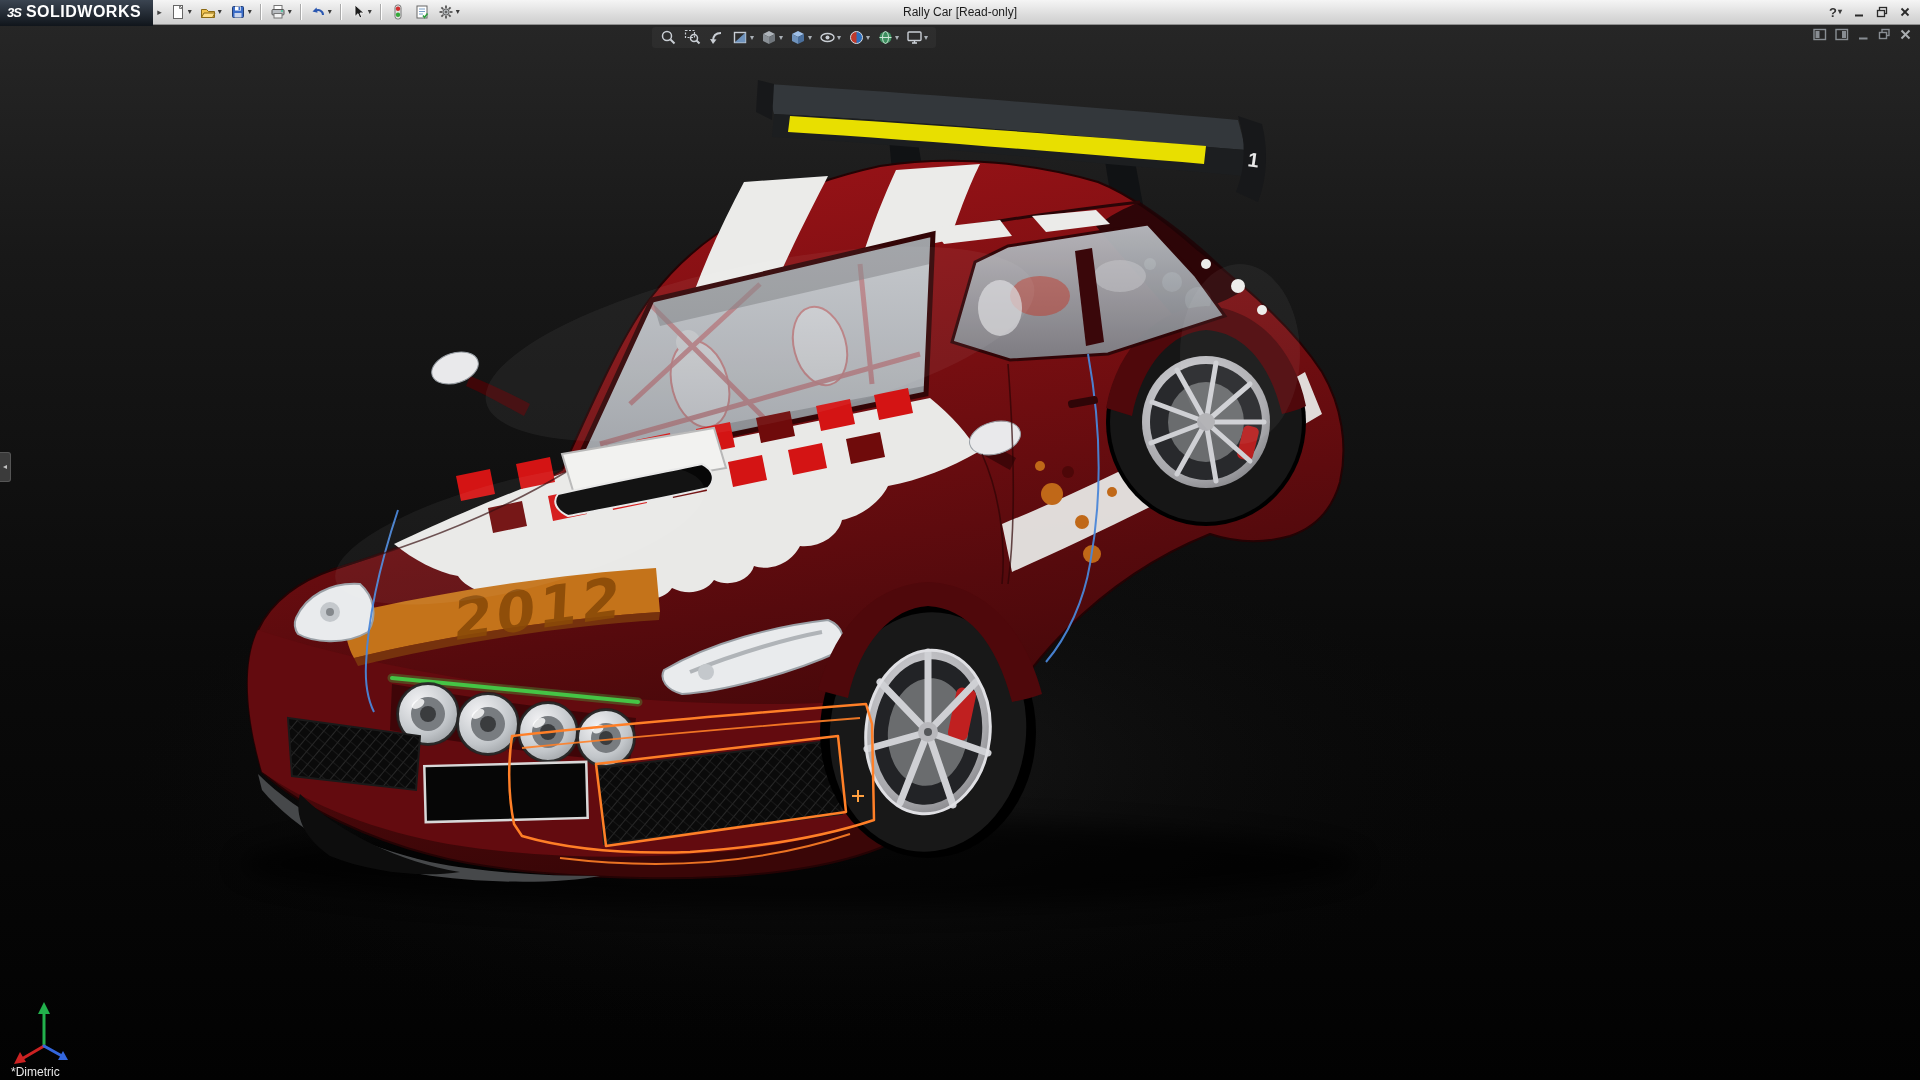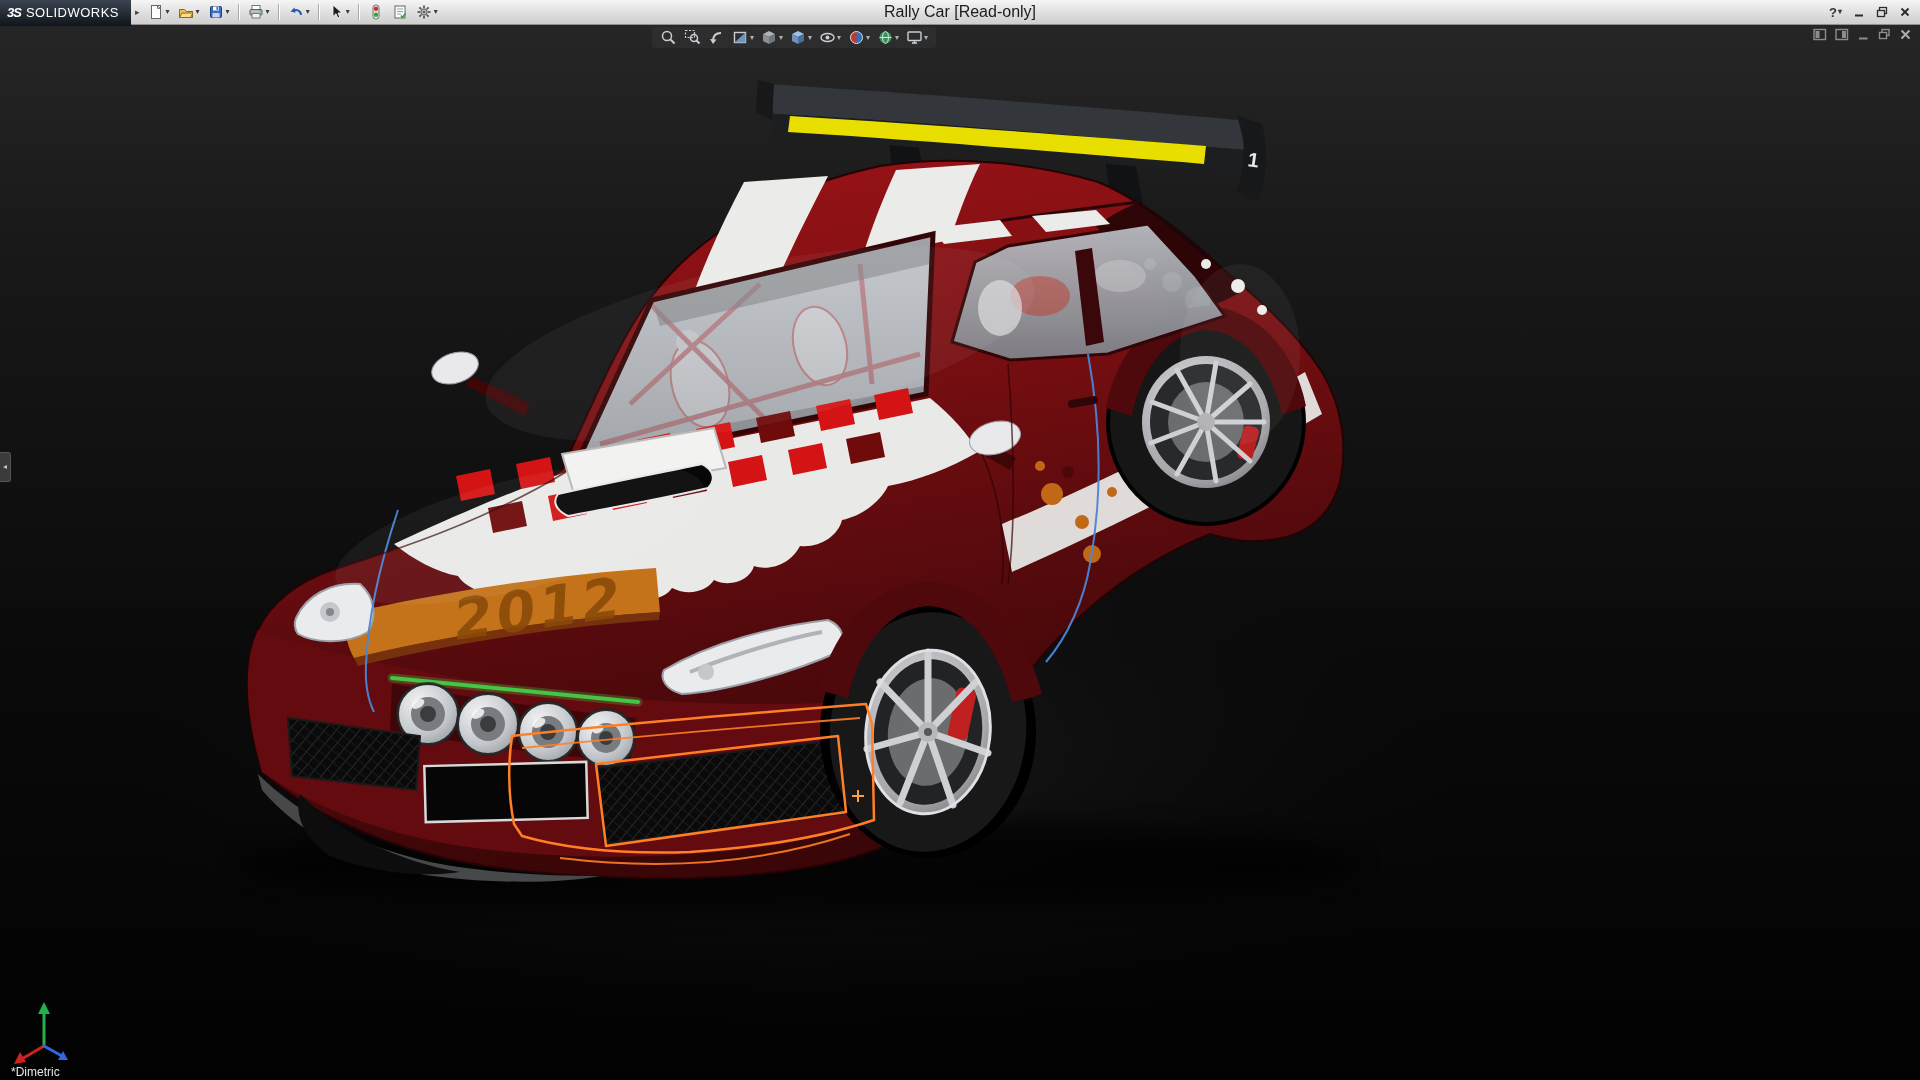--- a/index.html
+++ b/index.html
@@ -2,26 +2,26 @@
 <html><head>
 <meta charset="utf-8">
 <style>
   html,body{margin:0;padding:0;background:#000;}
   .app{position:relative;width:1920px;height:1080px;overflow:hidden;font-family:"Liberation Sans",sans-serif;background:#000;}
 
   
   .titlebar{position:absolute;top:0;left:0;right:0;height:24px;background:linear-gradient(180deg,#f5f5f5,#d9d9d9 70%,#cfcfcf);border-bottom:1px solid #8f8f8f;display:flex;align-items:center;z-index:30;}
   .logo{height:27px;display:flex;align-items:center;gap:5px;padding:0 12px 0 7px;background:linear-gradient(180deg,#3c4653,#10151b);color:#fff;}
   .logo .prefix{font-weight:bold;font-style:italic;font-size:13px;letter-spacing:-1px;}
-  .logo .brand{font-weight:normal;font-size:13px;letter-spacing:0.5px;}
+  .logo .brand{font-weight:bold;font-size:16px;letter-spacing:0.5px;}
   .expand{font-size:9px;color:#444;padding:0 4px;}
   .tb-btn{height:20px;display:flex;align-items:center;gap:2px;padding:0 3px;border:1px solid transparent;border-radius:2px;}
   .caret{font-size:8px;color:#3a3a3a;line-height:1;}
   .tb-sep{width:1px;height:16px;background:#aaa;border-right:1px solid #fff;margin:0 4px;}
-  .tb-title{position:absolute;left:0;right:0;top:0;height:24px;line-height:24px;text-align:center;font-size:16px;color:#1b1b1b;pointer-events:none;}
+  .tb-title{position:absolute;left:0;right:0;top:0;height:24px;line-height:24px;text-align:center;font-size:12px;color:#1b1b1b;pointer-events:none;}
   .win-btns{margin-left:auto;display:flex;align-items:center;gap:3px;padding-right:5px;z-index:2;}
   .win-btn{width:20px;height:18px;display:flex;align-items:center;justify-content:center;border-radius:2px;}
   .help-btn{font-weight:bold;color:#333;font-size:13px;display:flex;align-items:center;gap:1px;padding:0 4px;}
 
   
   .viewport{position:absolute;top:24px;left:0;right:0;bottom:0;background:linear-gradient(180deg,#262626 0%,#181818 22%,#0a0a0a 60%,#020202 100%);}
   .scene{position:absolute;inset:0;width:100%;height:100%;}
 
   
   .hud{position:absolute;top:3px;left:652px;display:flex;align-items:center;gap:3px;padding:1px 6px;border-radius:3px;background:rgba(120,120,120,0.10);z-index:20;}

